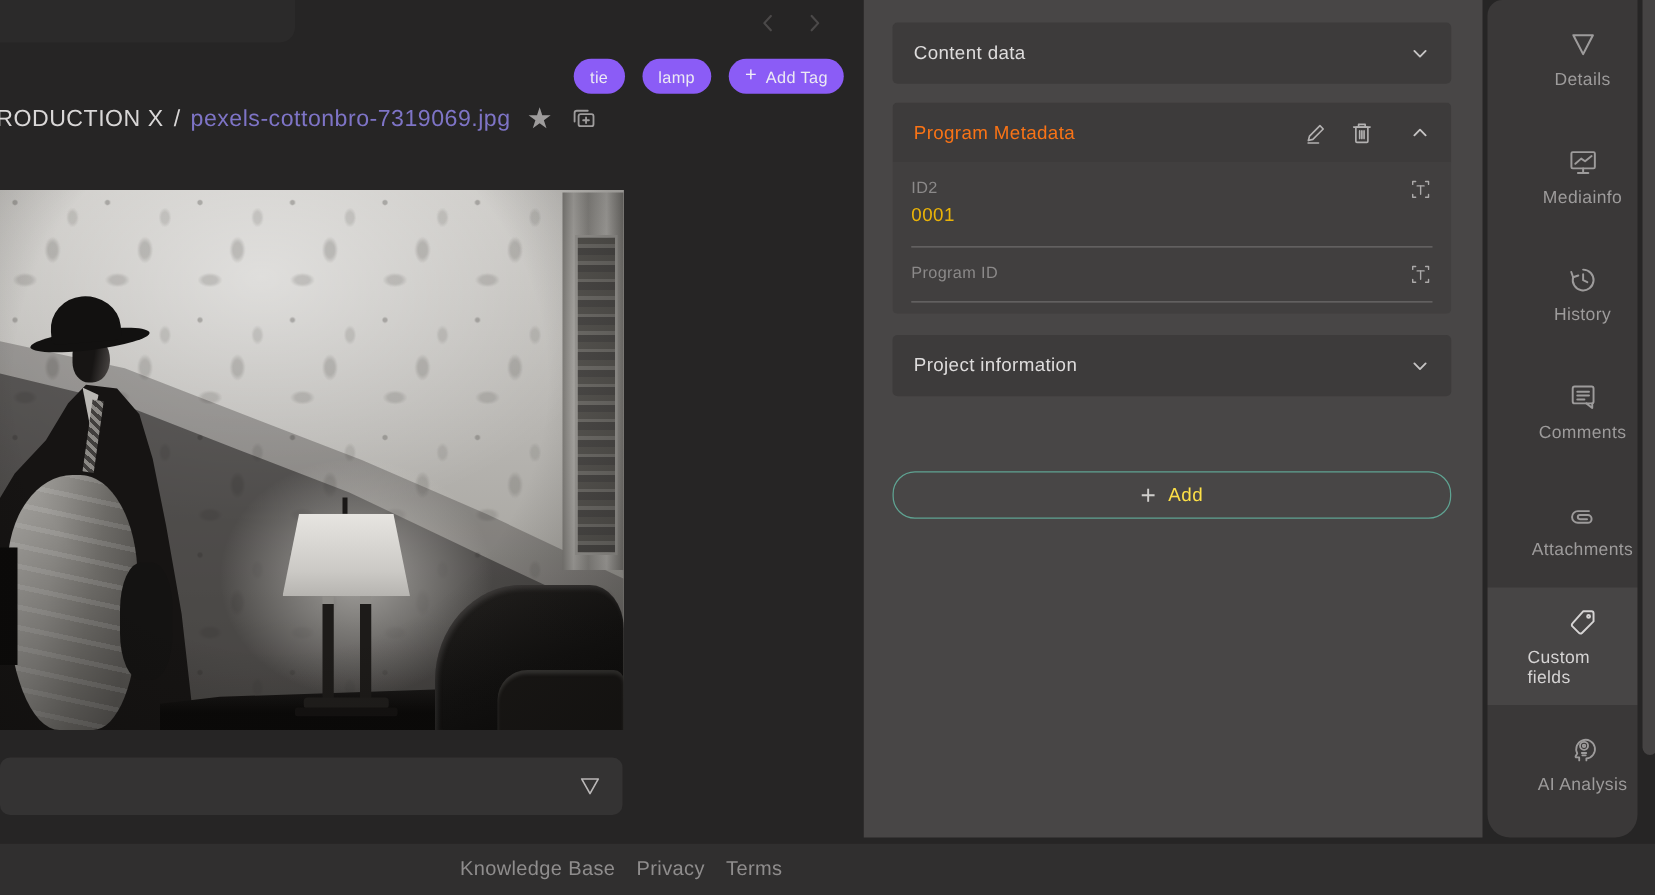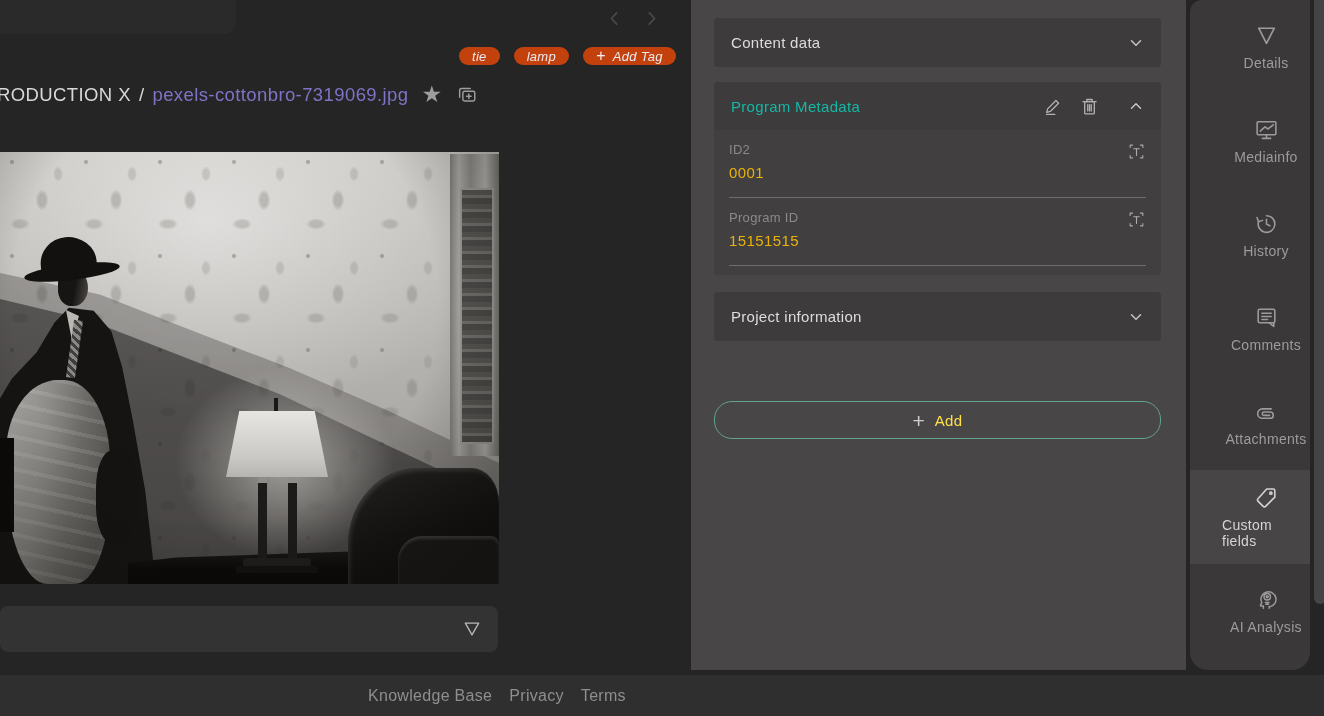--- a/index.html
+++ b/index.html
@@ -6,22 +6,22 @@
   html,body { background:#262525; width:100%; height:100%; }
   body { font-family:"Liberation Sans", sans-serif; }
   .app { position:relative; width:1324px; height:716px; background:#262525; overflow:hidden; }
 
   
   .viewer { position:absolute; left:0; top:0; width:691px; height:716px; }
   .corner-remnant { position:absolute; left:0; top:0; width:236px; height:34px; background:#2b2a2a; border-radius:0 0 12px 0; }
   .nav-arrows { position:absolute; left:604px; top:8px; display:flex; gap:16px; color:#4b4949; }
   .nav-arrows .arrow { width:21px; height:21px; cursor:pointer; }
   .tags-row { position:absolute; left:459px; top:47px; display:flex; gap:14px; align-items:center; }
-  .tag-pill { height:18px; border-radius:14px; background:#c2410c; color:#eceaf4; font-size:13px;
-              letter-spacing:.3px; display:flex; align-items:center; padding:0 13px; white-space:nowrap; cursor:pointer;font-style:italic; }
+  .tag-pill { height:28px; border-radius:14px; background:#8b5cf6; color:#eceaf4; font-size:13px;
+              letter-spacing:.3px; display:flex; align-items:center; padding:0 13px; white-space:nowrap; cursor:pointer; }
   .tag-pill .plus { font-size:16px; margin-right:7px; font-weight:400; color:#f0eef8; }
   .breadcrumb { position:absolute; left:-3px; top:83px; display:flex; align-items:center; font-size:18.5px; letter-spacing:.4px; }
   .breadcrumb .crumb { color:#d9d7d7; font-weight:500; white-space:nowrap; }
   .breadcrumb .sep { color:#d9d7d7; margin:0 8px; font-weight:400; }
   .breadcrumb .file { color:#7e74c6; font-weight:500; white-space:nowrap; cursor:pointer; }
   .breadcrumb .star { color:#9e9c9c; font-size:23px; margin-left:13px; cursor:pointer; line-height:1; }
   .breadcrumb .copy { color:#9e9c9c; margin-left:14px; width:22px; height:22px; cursor:pointer; }
 
   
   .photo { position:absolute; left:0; top:152px; width:499px; height:432px; overflow:hidden;
@@ -91,21 +91,21 @@
   
   .metadata-panel { position:absolute; left:691px; top:0; width:495px; height:670px; background:#484646;
     padding:18px 25px 0 23px; }
   .section-bar { height:49px; background:#3d3b3b; border-radius:4px; display:flex; align-items:center;
     justify-content:space-between; padding:0 16px 0 17px; cursor:pointer;gap:30px; }
   .section-bar .sec-label { color:#dedcdc; font-size:15px; letter-spacing:.3px; }
   .chev { width:18px; height:18px; color:#c6c4c4; flex:none; }
   .bar-content { margin-bottom:15px; }
   .group { border-radius:4px; overflow:hidden; margin-bottom:17px; }
   .group-header { height:48px; background:#3d3b3b; display:flex; align-items:center; padding:0 16px 0 17px; }
-  .group-header .sec-label { color:#14b8a6; font-size:15px; letter-spacing:.3px; flex:1; }
+  .group-header .sec-label { color:#f97316; font-size:15px; letter-spacing:.3px; flex:1; }
   .group-header .gicon { width:21px; height:21px; color:#b3b1b1; cursor:pointer; }
   .group-header .gicon + .gicon { margin-left:15px; }
   .group-header .chev { margin-left:27px; cursor:pointer; }
   .group-body { background:#413f3f; padding:0 15px 9px 15px; }
   .field { position:relative; padding:12px 0 16px 0; border-bottom:1px solid #6e6c6c; }
   .field-label { color:#8b8989; font-size:13px; letter-spacing:.3px; }
   .field-value { color:#eab308; font-size:15px; letter-spacing:.4px; margin-top:7px; }
   .tfield-icon { position:absolute; right:0; top:12px; width:19px; height:19px; color:#acaaaa; }
   .bar-project { margin-bottom:60px; }
   .add-btn { width:100%; height:38px; background:transparent; border:1.4px solid #5fa392; border-radius:18px;
@@ -247,21 +247,20 @@
               <path d="M17 4h3v3"></path>
               <path d="M20 17v3h-3"></path>
               <path d="M7 20H4v-3"></path>
             <path d="M8.5 8.5h7"></path>
               <path d="M12 8.5V17"></path>
           </svg>
         </div>
 
         <div class="field">
           <div class="field-label">Program ID</div>
-          <div class="field-value">15151515</div>
           <svg class="tfield-icon" viewBox="0 0 24 24" fill="none" stroke="currentColor" stroke-width="1.4" stroke-linecap="round" stroke-linejoin="round">
             <path d="M4 7V4h3"></path>
               <path d="M17 4h3v3"></path>
               <path d="M20 17v3h-3"></path>
               <path d="M7 20H4v-3"></path>
             <path d="M8.5 8.5h7"></path>
               <path d="M12 8.5V17"></path>
           </svg>
         </div>
 

